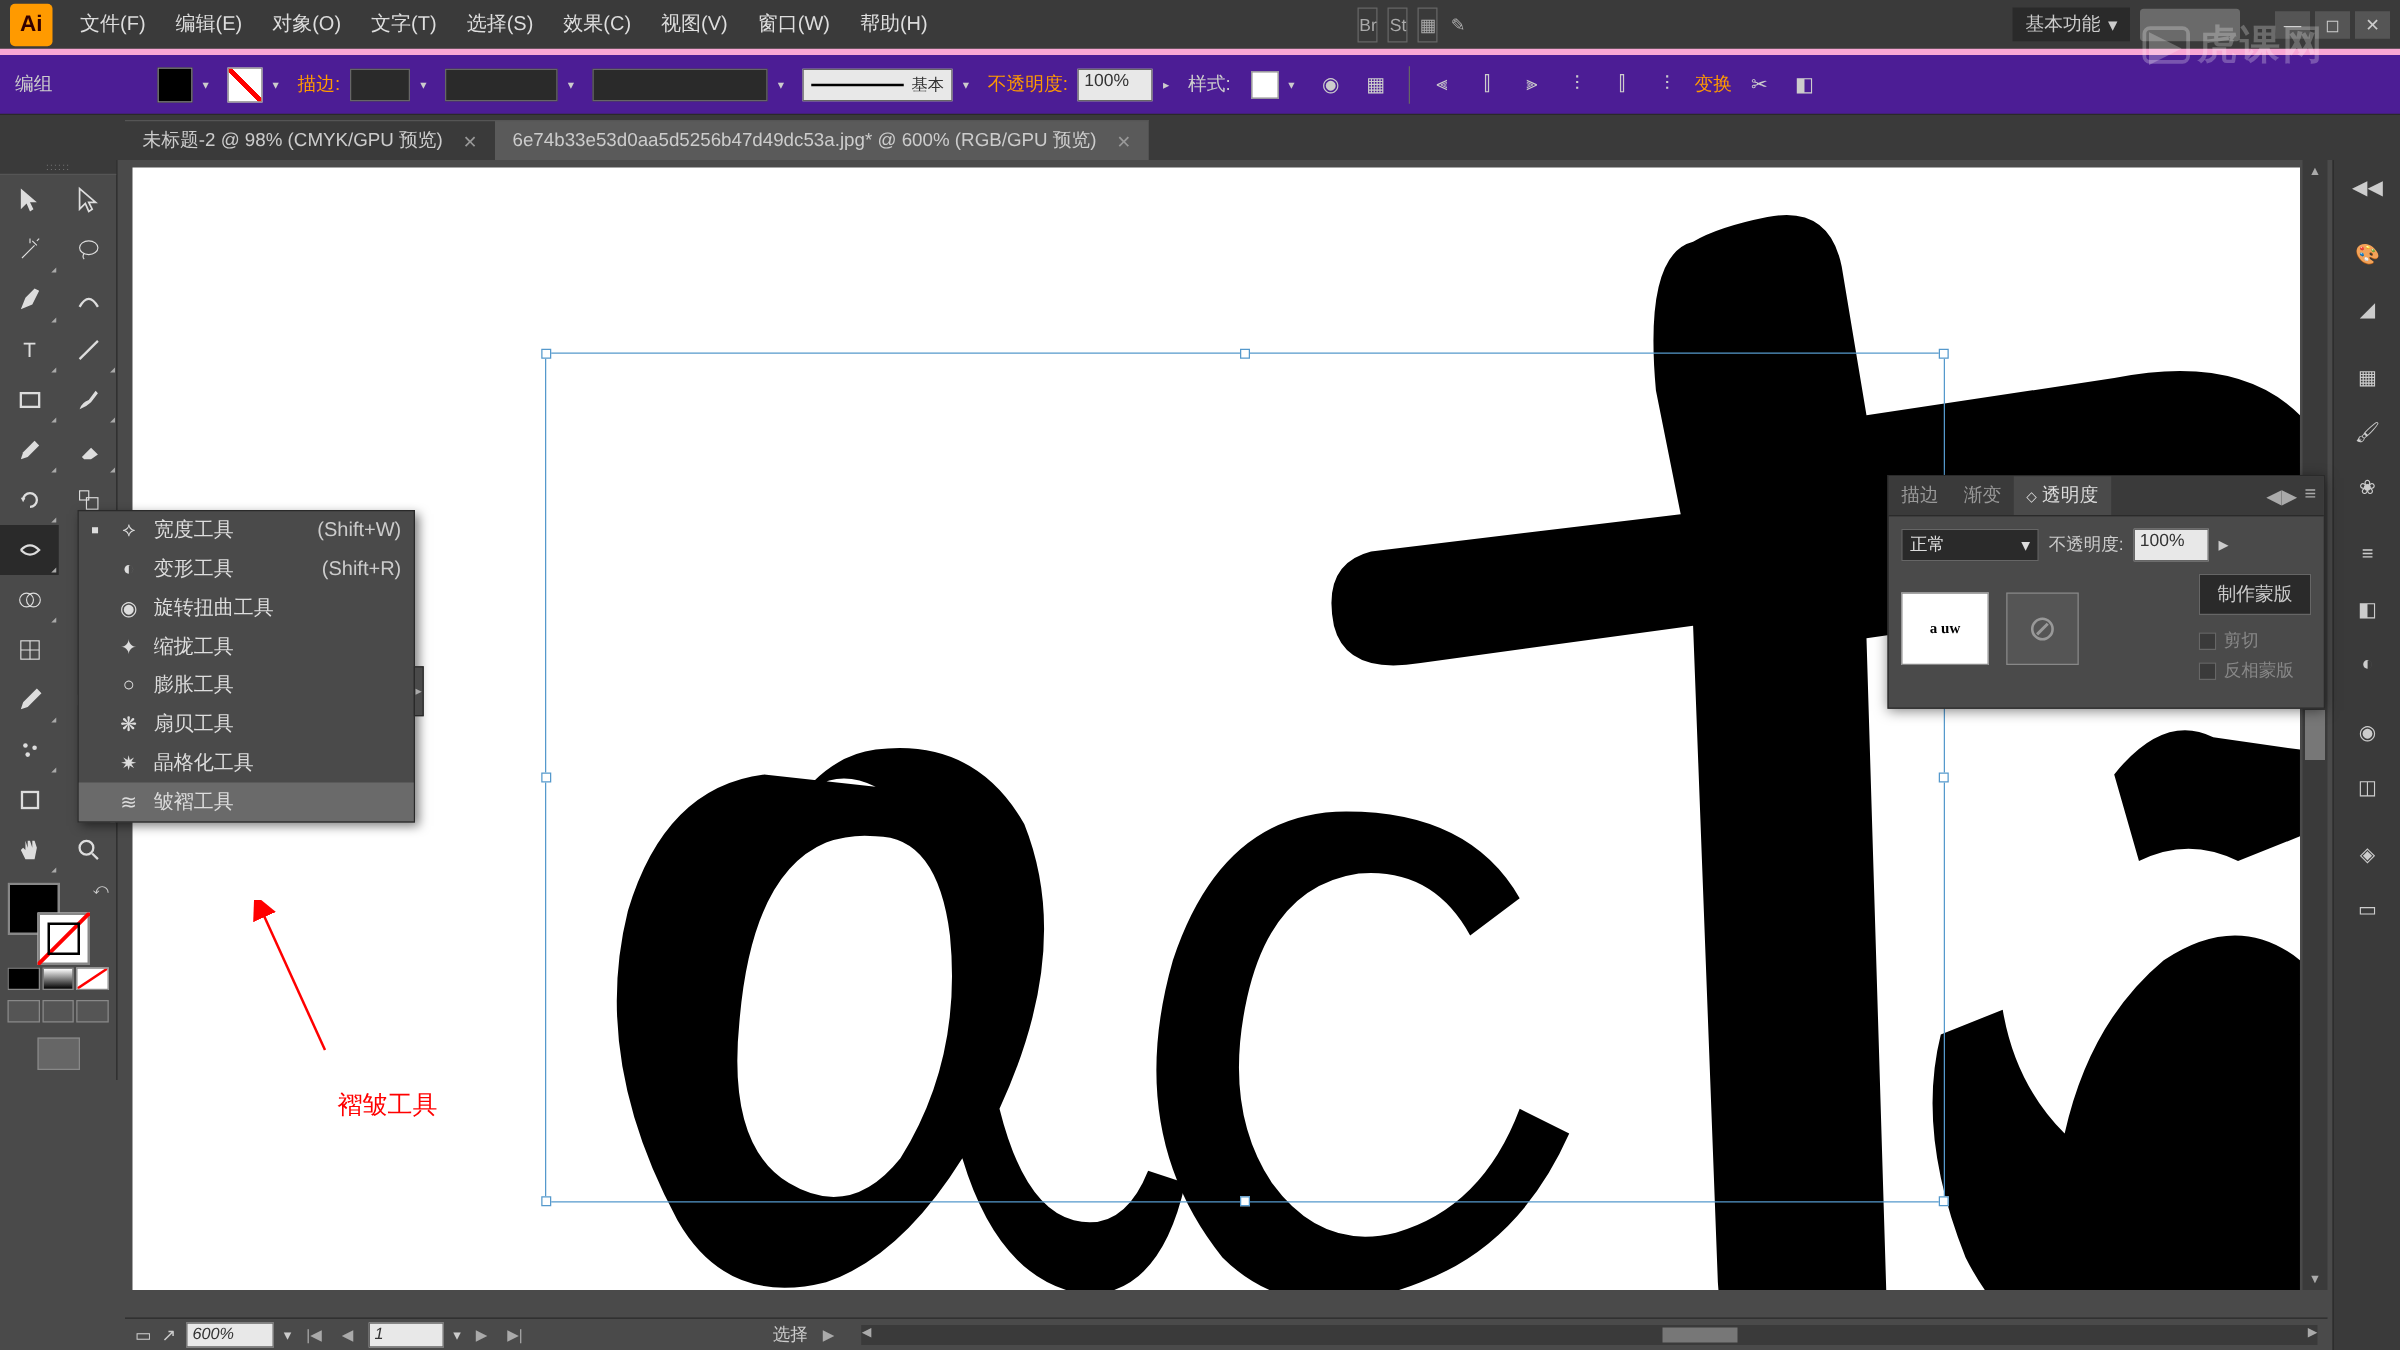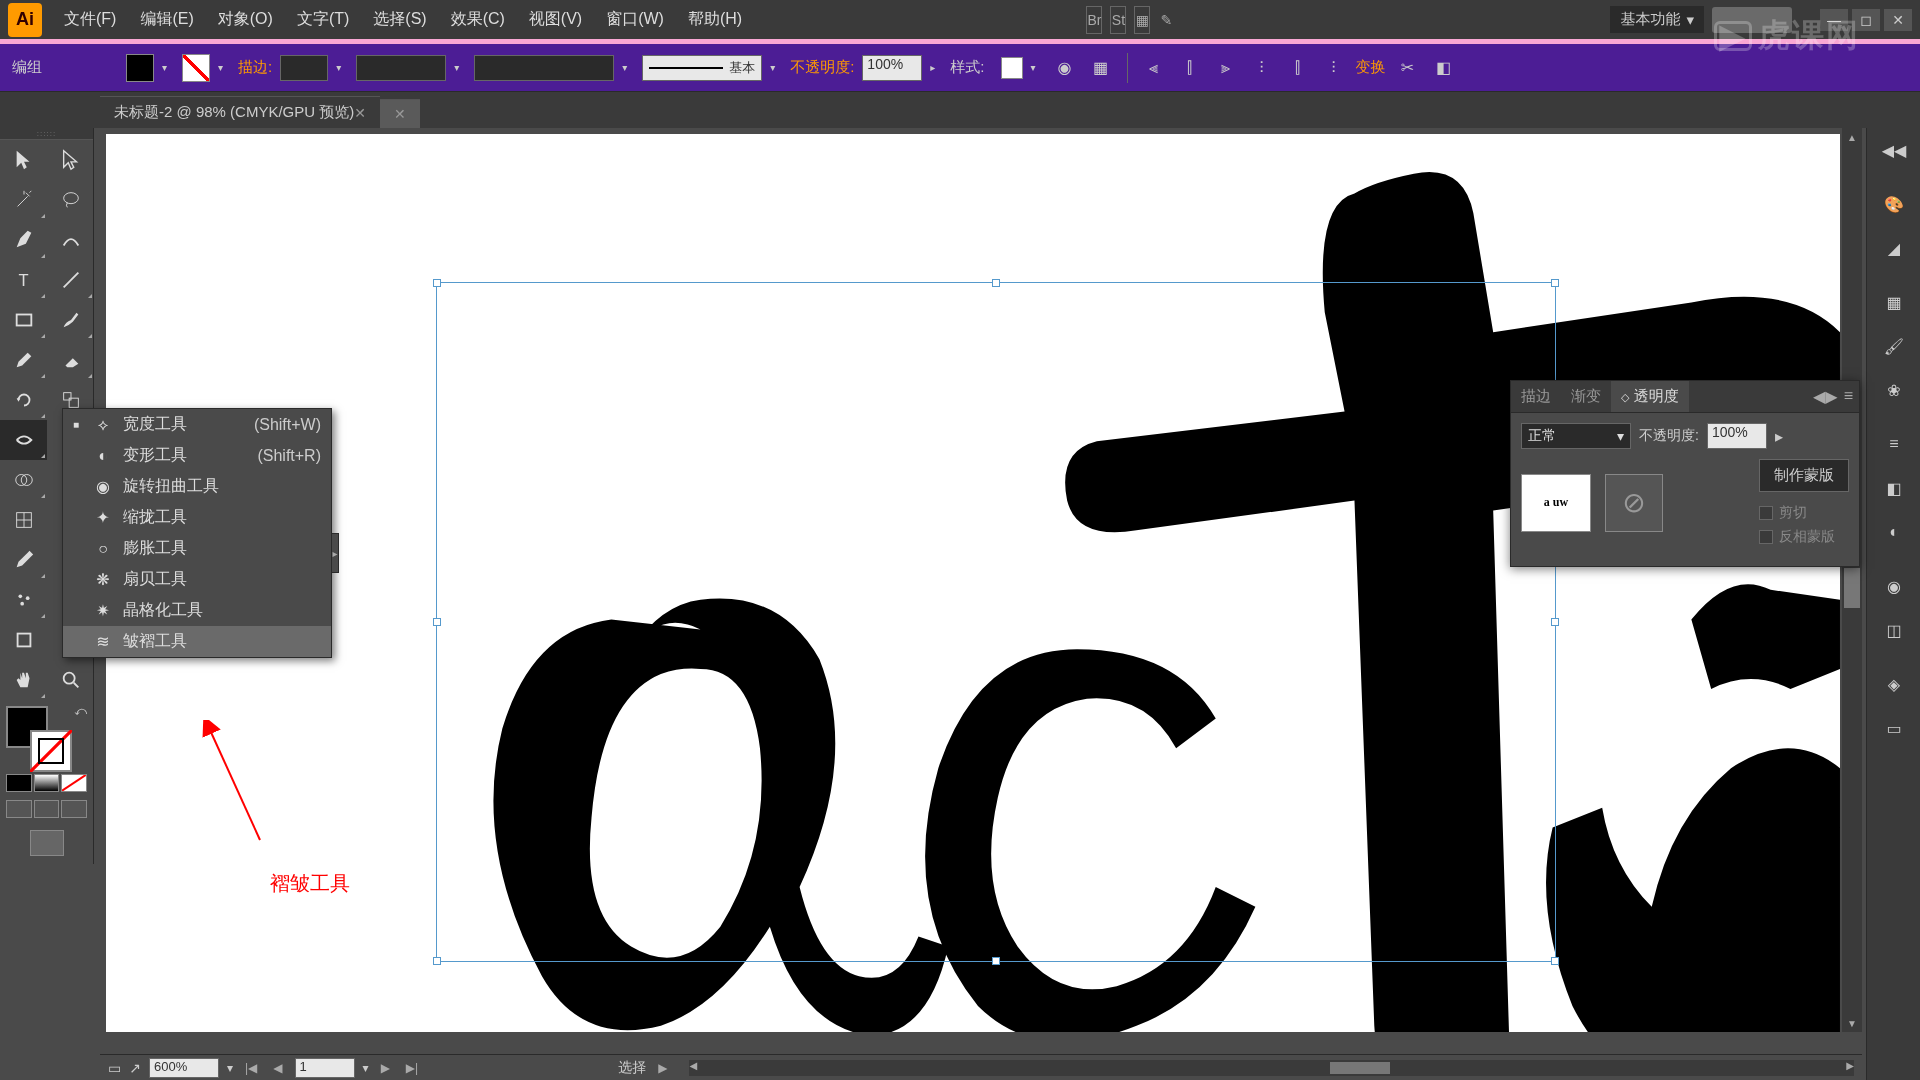--- a/index.html
+++ b/index.html
@@ -26,21 +26,21 @@
 .opt-input-wide { width: 90px; }
 .stroke-preview { width: 120px; height: 26px; background: #e8e8e8; border: 1px solid #666; display: flex; align-items: center; padding: 0 6px; position: relative; }
 .stroke-line { height: 2px; background: #000; flex: 1; }
 .stroke-label { color: #333; font-size: 13px; margin-left: 6px; }
 .opacity-input { width: 60px; height: 26px; background: #e8e8e8; border: 1px solid #666; color: #333; font-size: 14px; padding: 0 4px; }
 .opt-sep { width: 1px; height: 30px; background: #666; margin: 0 4px; }
 .icon-sq { width: 28px; height: 28px; display: flex; align-items: center; justify-content: center; color: #ccc; }
 
 
 .tabbar { height: 36px; background: #3a3a3a; display: flex; align-items: flex-end; padding-left: 100px; }
-.tab { background: #3a3a3a; color: #ccc; padding: 6px 14px; font-size: 15px; display: flex; align-items: center; gap: 0; border-top: 1px solid #555; }
+.tab { background: #3a3a3a; color: #ccc; padding: 6px 14px; font-size: 15px; display: flex; align-items: center; gap: 16px; border-top: 1px solid #555; }
 .tab.active { background: #5a5a5a; }
 .tab-close { color: #999; font-size: 14px; }
 
 
 .tools-panel { position: absolute; left: 0; top: 128px; width: 94px; background: #4a4a4a; border-right: 1px solid #2a2a2a; }
 .tools-handle { height: 12px; background: #3a3a3a; border-bottom: 1px solid #555; display: flex; justify-content: center; align-items: center; }
 .tools-handle::before { content: "::::::"; color: #777; font-size: 8px; letter-spacing: 1px; }
 .tools-grid { display: grid; grid-template-columns: 1fr 1fr; }
 .tool { width: 47px; height: 40px; display: flex; align-items: center; justify-content: center; color: #ddd; position: relative; }
 .tool.selected { background: #2a2a2a; }
@@ -97,21 +97,21 @@
 .thumb { width: 70px; height: 58px; background: #fff; border: 1px solid #888; display: flex; align-items: center; justify-content: center; font-size: 12px; }
 .thumb2 { width: 58px; height: 58px; background: #555; border: 1px solid #888; display: flex; align-items: center; justify-content: center; color: #999; font-size: 28px; }
 .trans-btn { background: #2a2a2a; color: #ccc; padding: 6px 14px; font-size: 15px; border: 1px solid #666; }
 .trans-checks { display: flex; flex-direction: column; gap: 6px; margin-top: 6px; }
 .trans-check { display: flex; align-items: center; gap: 6px; color: #888; font-size: 14px; }
 .chk { width: 14px; height: 14px; border: 1px solid #666; background: #3a3a3a; }
 
 
 .statusbar { position: absolute; left: 100px; right: 58px; bottom: 0; height: 26px; background: #4a4a4a; display: flex; align-items: center; padding: 0 8px; gap: 8px; border-top: 1px solid #2a2a2a; }
 .status-item { color: #ccc; font-size: 14px; }
-.zoom-input { width: 70px; height: 20px; background: #e8e8e8; color: #333; font-size: 13px; padding: 0 4px; border: 1px solid #666; }
+.zoom-input { width: 70px; height: 20px; background: #e8e8e8; color: #333; font-size: 13px; padding: 0 4px; border: 1px solid #666; font-style: italic; }
 .nav-btn { color: #aaa; font-size: 12px; padding: 0 4px; }
 
 
 .vscroll { position: absolute; right: 0; top: 0; bottom: 22px; width: 20px; background: #3a3a3a; }
 .vscroll-thumb { position: absolute; left: 2px; right: 2px; top: 440px; height: 40px; background: #777; }
 .vscroll-arrow { position: absolute; left: 0; right: 0; height: 18px; display: flex; align-items: center; justify-content: center; color: #aaa; font-size: 10px; }
 .hscroll { position: absolute; left: 0; right: 20px; bottom: 0; height: 20px; background: #3a3a3a; }
 .hscroll-thumb { position: absolute; top: 2px; bottom: 2px; left: 55%; width: 60px; background: #777; }
 
 
@@ -191,20 +191,21 @@
   <div class="icon-sq">✂</div>
   <div class="icon-sq">◧</div>
 </div>
 
 <div class="tabbar">
   <div class="tab">
     <span>未标题-2 @ 98% (CMYK/GPU 预览)</span>
     <span class="tab-close">✕</span>
   </div>
   <div class="tab active">
+    <span>6e74b33e53d0aa5d5256b47d49dc53a.jpg* @ 600% (RGB/GPU 预览)</span>
     <span class="tab-close">✕</span>
   </div>
 </div>
 
 <div class="tools-panel">
   <div class="tools-handle"></div>
   <div class="tools-grid">
     <div class="tool">
         <svg viewBox="0 0 24 24">
           <path fill="#ddd" d="M4 2 L4 20 L9 15 L12 22 L15 20 L12 14 L18 14 Z"></path>

